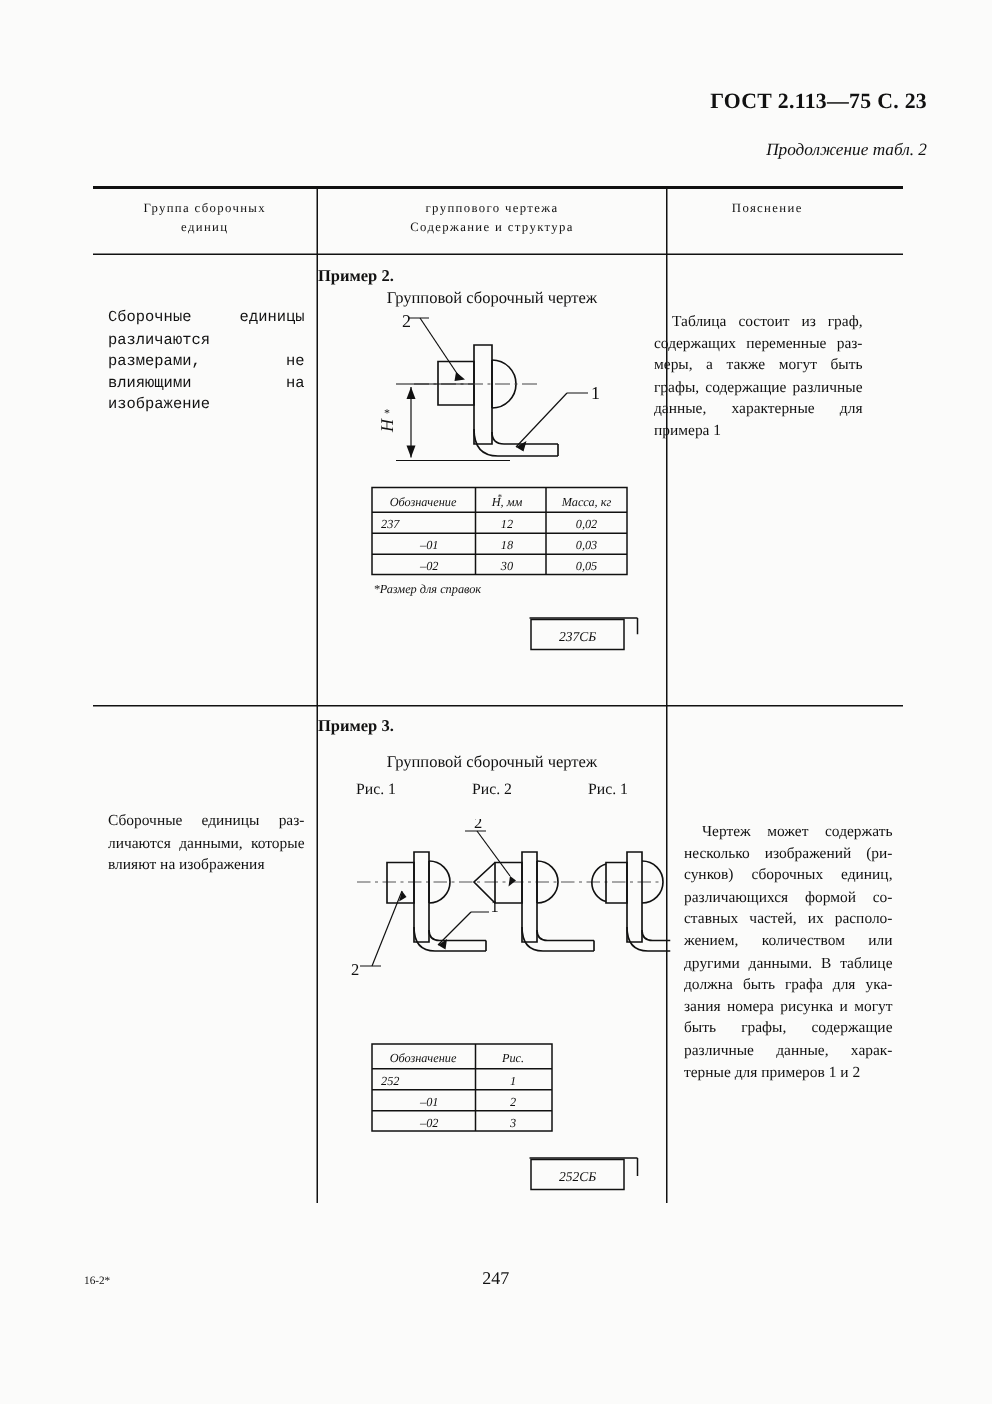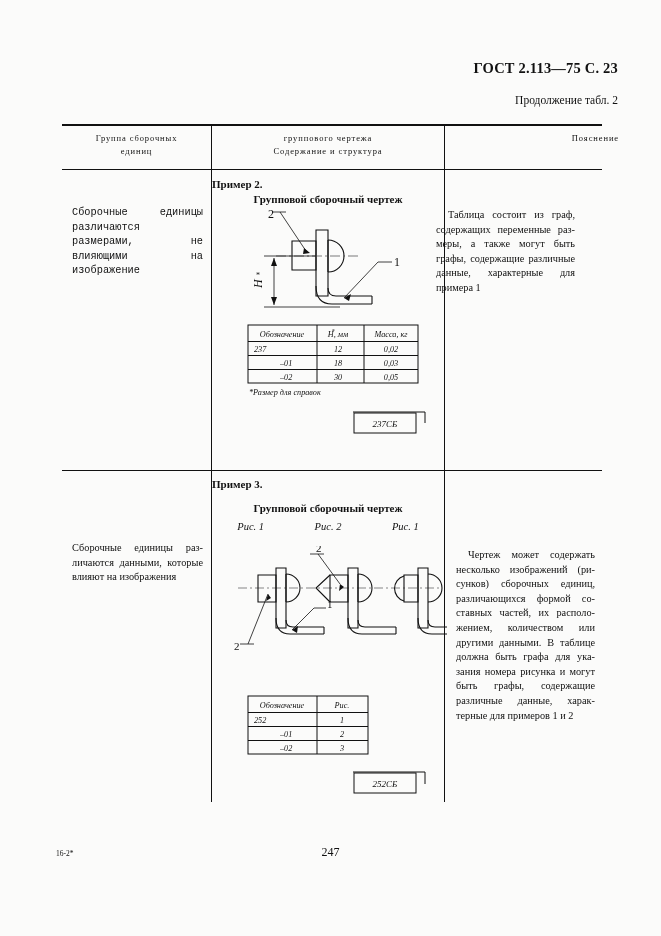--- a/index.html
+++ b/index.html
@@ -28,20 +28,21 @@
     font-family: "Liberation Serif", serif;
     font-weight: bold;
     font-size: 14.5px;
     letter-spacing: 0.2px;
     white-space: nowrap;
   }
   .cont-label {
     position: absolute;
     top: 94px;
     right: 43px;
+    font-style: italic;
     font-size: 11.5px;
     white-space: nowrap;
   }
 
   
   .tbl {
     position: absolute;
     left: 62px;
     top: 124px;
     width: 540px;
@@ -69,21 +70,21 @@
   .col-head {
     position: absolute;
     top: 8px;
     text-align: center;
     font-size: 8.5px;
     line-height: 1.55;
     letter-spacing: 0.9px;
   }
   .col-head.c1 { left: 0px;   width: 149px; }
   .col-head.c2 { left: 150px; width: 232px; }
-  .col-head.c3 { left: 400px; width: 157px; text-align: right; }
+  .col-head.c3 { left: 371px; width: 157px; }
 
   
   .cell-text {
     position: absolute;
     font-size: 10.3px;
     line-height: 1.42;
     text-align: justify;
     text-align-last: left;
     hyphens: manual;
   }
@@ -99,36 +100,34 @@
     left: 150px;
     font-weight: bold;
     font-size: 11px;
   }
   .ex-sub {
     position: absolute;
     width: 232px;
     left: 150px;
     text-align: center;
     font-size: 11px;
-    font-weight: bold;
   }
   .ex1-title { top: 54px; }
   .ex1-sub   { top: 69px; }
   .ex2-title { top: 354px; }
   .ex2-sub   { top: 378px; }
 
   .fig-labels {
     position: absolute;
     left: 150px;
     width: 232px;
     top: 397px;
     display: flex;
     justify-content: space-around;
     font-size: 10.5px;
-    font-style: italic;
   }
 
   
   .draw {
     position: absolute;
   }
   .draw svg { display: block; }
 
   
   .foot-left {

